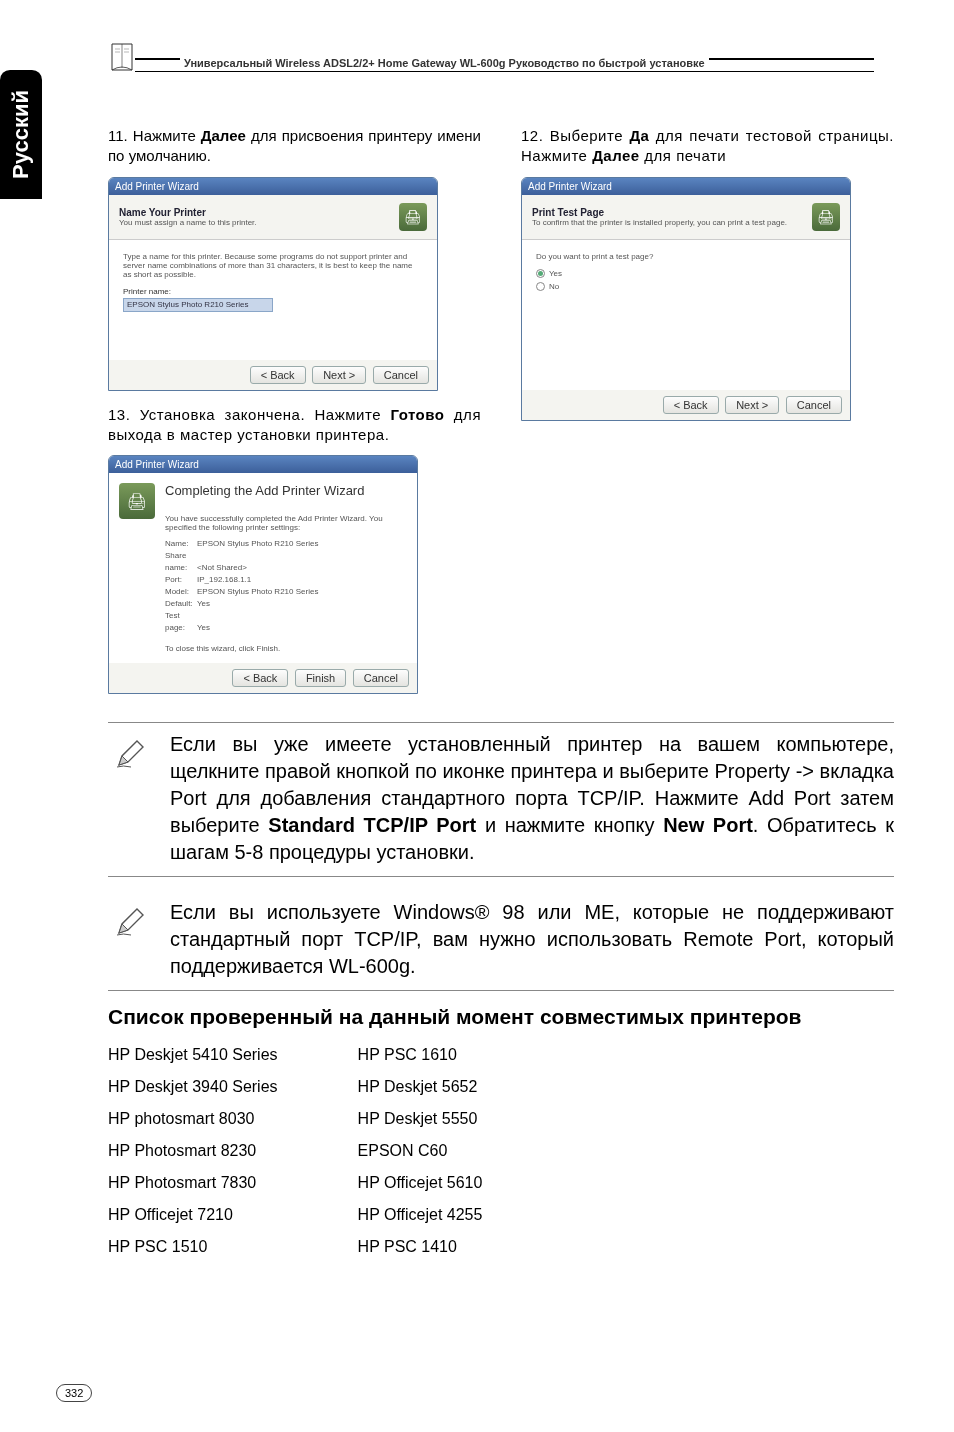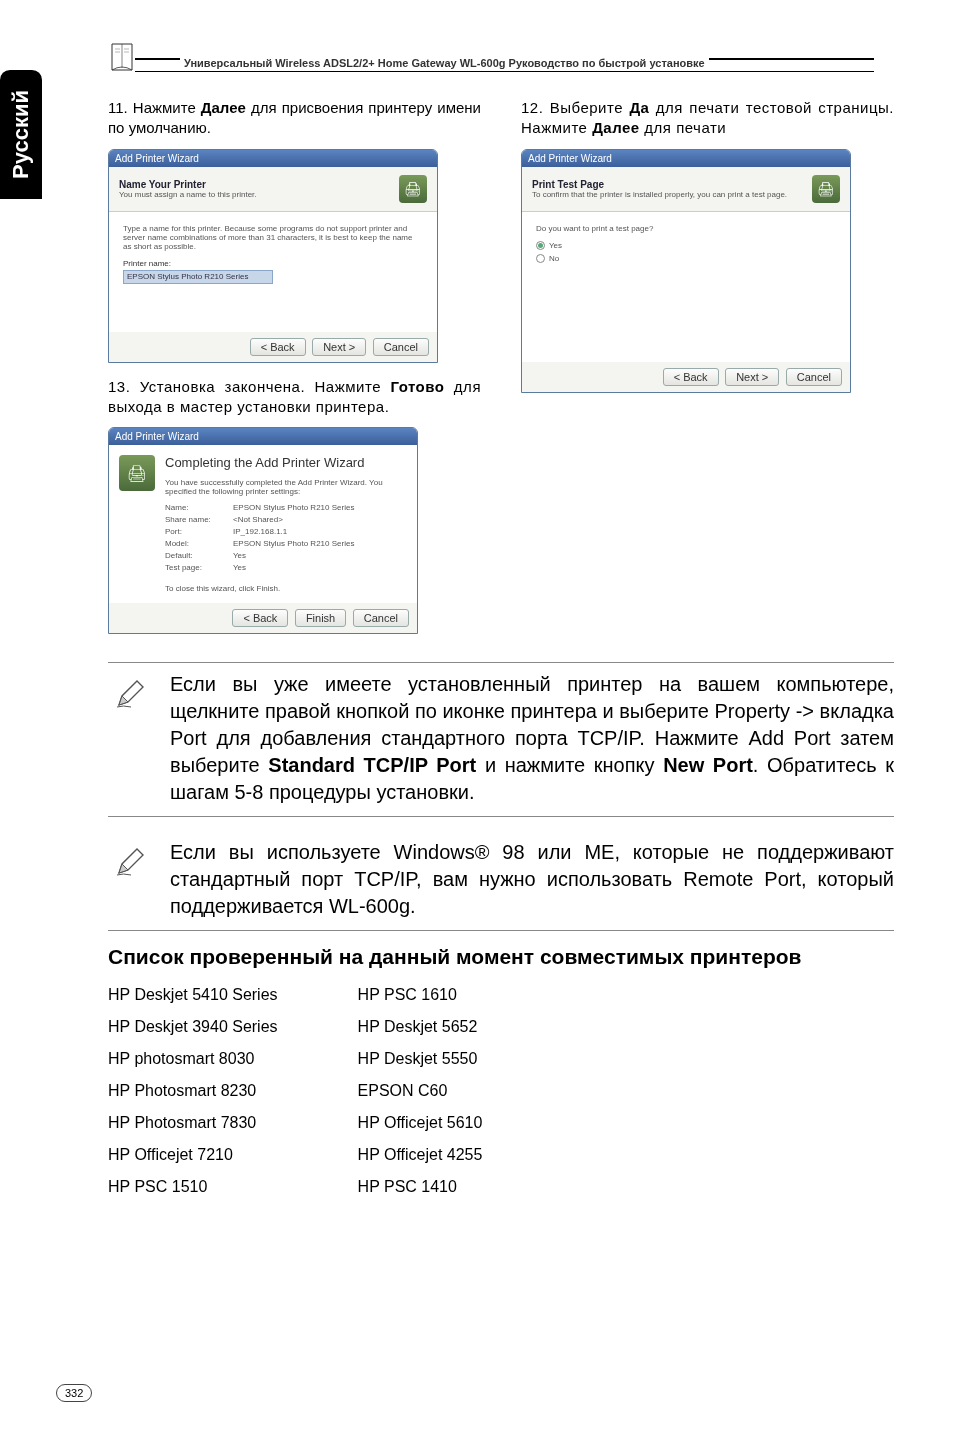--- a/index.html
+++ b/index.html
@@ -45,21 +45,21 @@
     top: 57px;
     left: 180px;
     font-size: 11px;
     font-weight: bold;
     color: #333;
     background: #fff;
     padding: 0 4px;
   }
   .content {
     position: absolute;
-    top: 98px;
+    top: 126px;
     left: 108px;
     right: 60px;
   }
   .two-col {
     display: flex;
     gap: 40px;
   }
   .col { flex: 1; }
   .step-text {
     font-size: 15px;
@@ -143,23 +143,23 @@
     padding: 10px;
     background: #fff;
   }
   .completing .left-strip {
     width: 36px; height: 36px;
     background: linear-gradient(#7a9a5a, #4a6a3a);
     border-radius:4px;
     display:flex;align-items:center;justify-content:center;color:#fff;font-size:16px;
   }
   .completing .right { flex: 1; font-size: 8px; color: #555; }
-  .completing .right .big { font-size: 13px; color: #333; margin-bottom: 8px; }
+  .completing .right .big { font-size: 13px; color: #333; margin-bottom: 16px; }
   .completing .kv { margin-top: 6px; line-height: 1.5; }
-  .completing .kv span.k { display:inline-block; width:68px; }
+  .completing .kv span.k { display:inline-block; width:32px; }
 
   .note-row {
     display: flex;
     gap: 18px;
     border-top: 1px solid #888;
     border-bottom: 1px solid #888;
     padding: 8px 0 10px 0;
     margin: 14px 0;
   }
   .note-icon {

